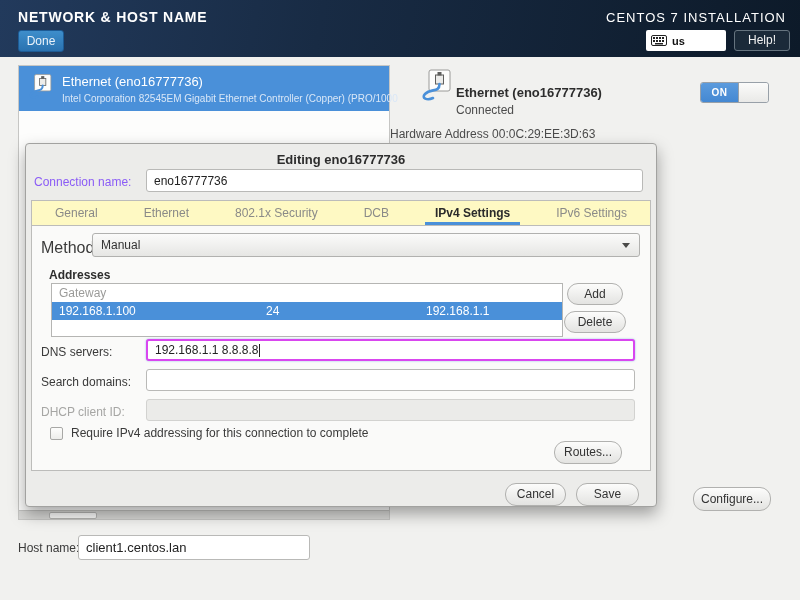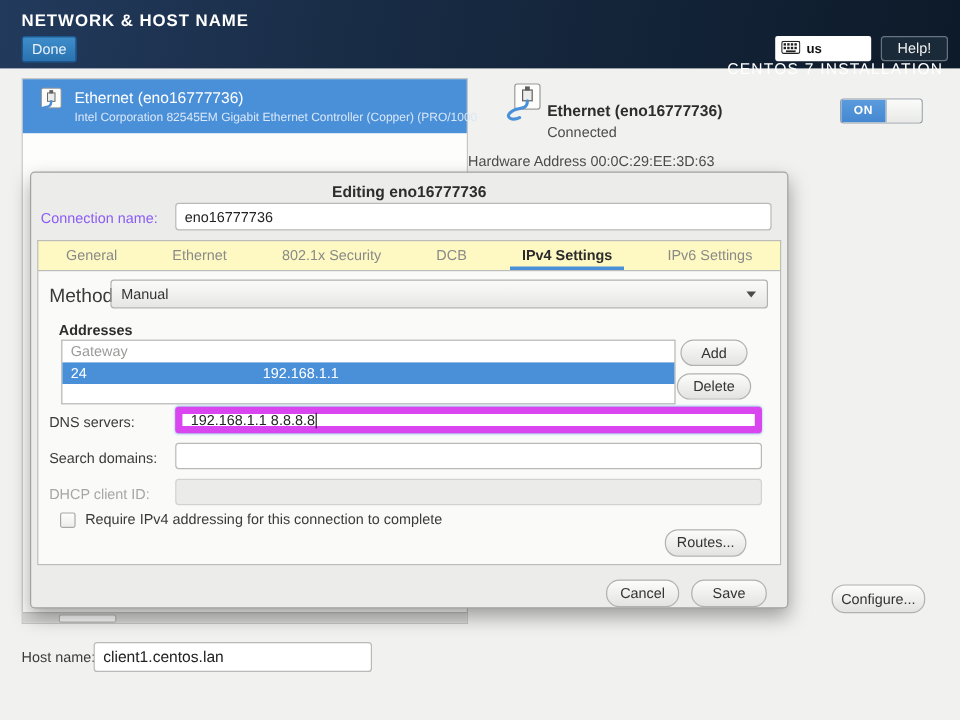--- a/index.html
+++ b/index.html
@@ -23,21 +23,21 @@
   }
   .done-btn {
     position:absolute; left:18px; top:30px; width:46px; height:22px;
     background:linear-gradient(#3e8ecb,#2a72b0);
     border:1px solid #1d5b95; border-radius:3px;
     color:#eaf2fa; font-size:12px; text-align:center; line-height:20px;
     cursor:default;
   }
   .product {
     position:absolute; right:14px; top:10px;
-    color:#ffffff; font-size:13px; letter-spacing:1px;margin-top:40px;
+    color:#ffffff; font-size:13px; letter-spacing:1px;
   }
   .kbd-box {
     position:absolute; right:74px; top:30px; width:80px; height:21px;
     background:#ffffff; border-radius:2px;
     display:flex; align-items:center; gap:5px; padding-left:5px;
   }
   .kbd-label { font-size:11px; font-weight:bold; color:#111; }
   .help-btn {
     position:absolute; right:10px; top:30px; width:56px; height:21px;
     background:#1b2a39; border:1px solid #66747f; border-radius:3px;
@@ -161,21 +161,21 @@
   .add-btn    { position:absolute; left:535px; top:57px;  width:56px; height:22px; line-height:20px; }
   .delete-btn { position:absolute; left:532px; top:85px;  width:62px; height:22px; line-height:20px; }
 
   .field-label { position:absolute; left:9px; font-size:12px; color:#3a3a3a; }
   .field {
     position:absolute; left:114px; width:489px; height:22px;
     background:#fff; border:1px solid #b9b9b7; border-radius:3px;
     font-size:12px; padding-left:7px; color:#222; font-family:inherit;
   }
   .dns-field {
-    top:113px; border:6px solid #d946ef;
+    top:113px; border:2px solid #d946ef;
     box-shadow:0 0 2px rgba(74,144,217,0.6);
     display:flex; align-items:center;
   }
   .caret { display:inline-block; width:1px; height:13px; background:#222; margin-left:1px; }
   .search-field { top:143px; }
   .dhcp-field { top:173px; background:#ebebe9; border:1px solid #d2d2d0; }
   .dhcp-label { color:#a6a6a4; }
 
   .checkbox {
     position:absolute; left:18px; top:201px; width:13px; height:13px;
@@ -281,20 +281,21 @@
       <span class="method-arrow"></span>
     </div>
 
     <div class="addresses-label">Addresses</div>
 
     <div class="addr-table">
       <div class="t-row header">
         <div class="t-cell c3">Gateway</div>
       </div>
       <div class="t-row selected">
+        <div class="t-cell c1">192.168.1.100</div>
         <div class="t-cell c2">24</div>
         <div class="t-cell c3">192.168.1.1</div>
       </div>
       <div class="t-row"></div>
     </div>
 
     <div class="btn add-btn">Add</div>
     <div class="btn delete-btn">Delete</div>
 
     <div class="field-label" style="top:119px">DNS servers:</div>

